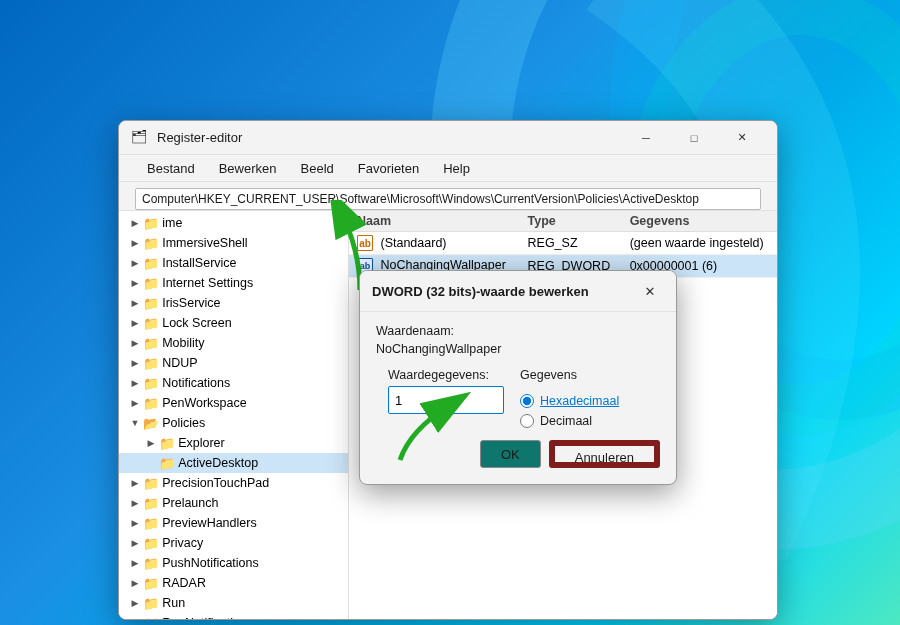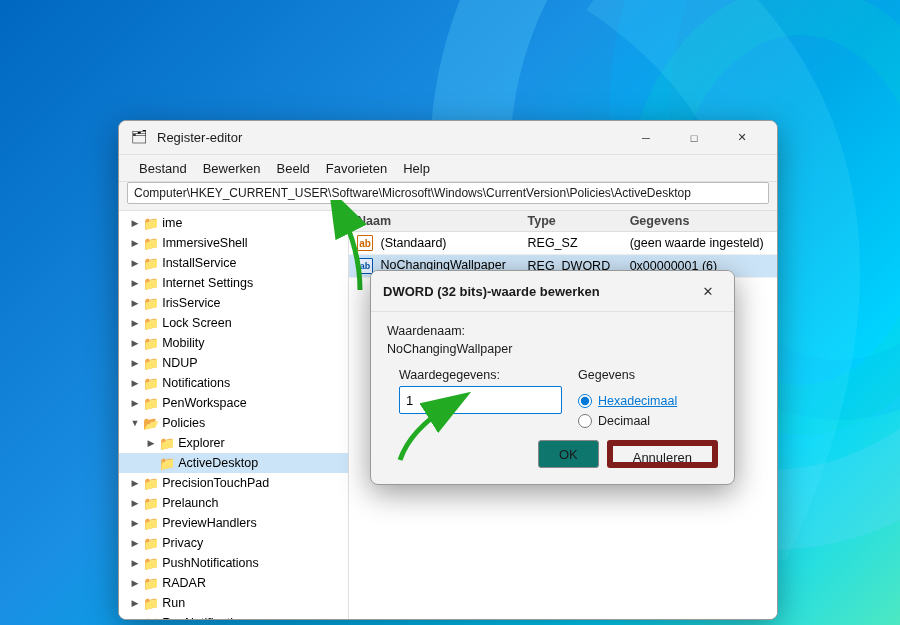--- a/index.html
+++ b/index.html
@@ -92,42 +92,42 @@
       border-radius: 4px;
       font-size: 11px;
       color: #333;
     }
 
     
     .menu-bar {
       height: 26px;
       display: flex;
       align-items: center;
-      padding: 0 12px;
-      gap: 0;
+      padding: 0 20px;
+      gap: 8px;
       background: #f3f3f3;
       flex-shrink: 0;
     }
     .menu-item {
       padding: 2px 8px;
       cursor: pointer;
       border-radius: 3px;
       font-size: 13px;
       color: #1a1a1a;
     }
 
     
     .address-bar {
       height: 30px;
       background: #f3f3f3;
       border-top: 1px solid #e0e0e0;
       border-bottom: 1px solid #e0e0e0;
       display: flex;
-      align-items: flex-start;
-      padding: 0 8px;
+      align-items: flex-end;
+      padding: 0 16px;
       flex-shrink: 0;
     }
     .address-input {
       flex: 1;
       height: 22px;
       border: 1px solid #bbb;
       background: white;
       padding: 0 6px;
       font-size: 12px;
       color: #1a1a1a;
@@ -235,22 +235,22 @@
       border: 1px solid #0055aa;
       margin-right: 4px;
       border-radius: 1px;
       background: #e8f0ff;
     }
 
     
     .dialog-overlay {
       position: absolute;
       top: 270px;
-      left: 370px;
-      width: 365px;
+      left: 359px;
+      width: 318px;
       background: #f3f3f3;
       border: 1px solid #999;
       border-radius: 8px;
       box-shadow: 0 8px 30px rgba(0,0,0,0.4);
       z-index: 15;
       padding: 0;
       overflow: hidden;
     }
     .dialog-title-bar {
       background: #f3f3f3;

